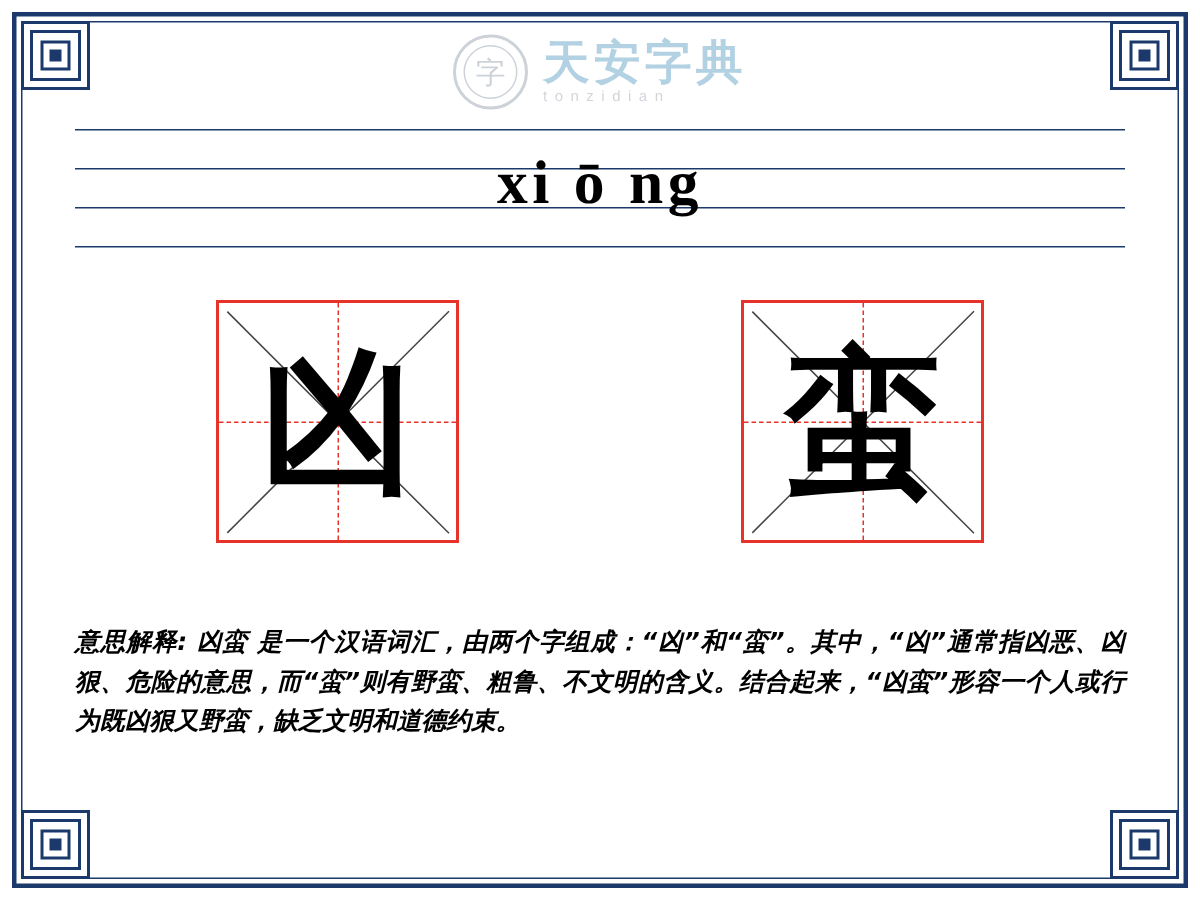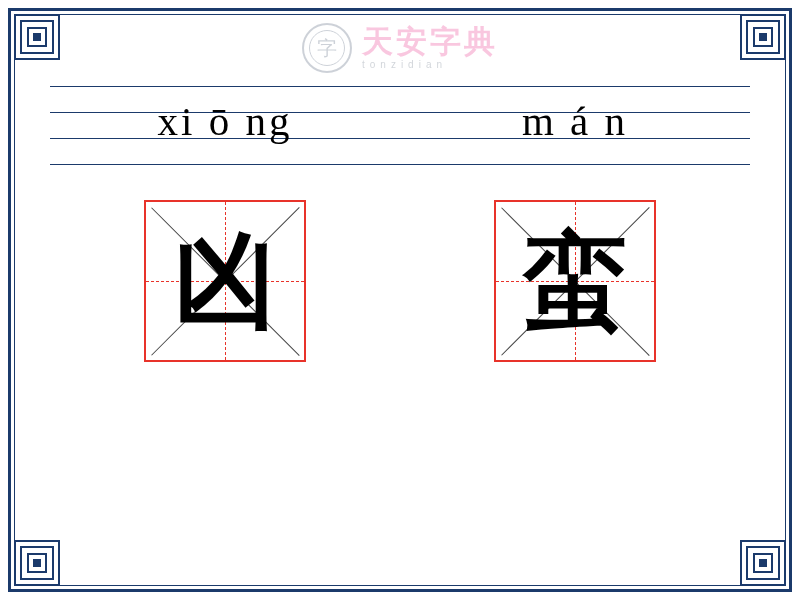--- a/index.html
+++ b/index.html
@@ -95,21 +95,21 @@
     border-radius: 50%;
   }
   .logo-text {
     display: flex;
     flex-direction: column;
     align-items: flex-start;
     line-height: 1;
   }
   .logo-title {
     font-size: 31px;
-    color: #ec4899;
+    color: #0369a1;
     letter-spacing: 3px;
     font-family: Liberation Sans, sans-serif;
     font-weight: bold;
   }
   .logo-sub {
     font-size: 10px;
     color: #6a7686;
     letter-spacing: 5px;
     margin-top: 3px;
     font-family: "Liberation Sans", sans-serif;
@@ -134,20 +134,21 @@
   .staff-line.l2 { top: 26px; }
   .staff-line.l3 { top: 52px; }
   .staff-line.l4 { top: 78px; }
   .pinyin-row {
     position: absolute;
     left: 0;
     top: 0;
     width: 700px;
     height: 78px;
     display: flex;
+    font-weight: bold;
   }
   .pinyin-cell {
     flex: 1;
     display: flex;
     align-items: center;
     justify-content: center;
     font-family: "Liberation Serif", serif;
     font-size: 41px;
     color: #000;
     letter-spacing: 3px;
@@ -289,21 +290,20 @@
     </div>
   </div>
 
   <div class="pinyin-area">
     <div class="staff-line l1"></div>
     <div class="staff-line l2"></div>
     <div class="staff-line l3"></div>
     <div class="staff-line l4"></div>
     <div class="pinyin-row">
       <div class="pinyin-cell">xi ō ng</div>
-      <div class="pinyin-cell">m á n</div>
     </div>
   </div>
 
   <div class="chars-area">
     <div class="char-cell">
       <div class="tianzige">
         <div class="diag">
           <span class="d1"></span>
             <span class="d2"></span>
         </div>
@@ -318,14 +318,17 @@
           <span class="d1"></span>
             <span class="d2"></span>
         </div>
         <div class="vline"></div>
         <div class="hline"></div>
         <div class="glyph">蛮</div>
       </div>
     </div>
   </div>
 
+  <div class="explain">
+    <span class="label">意思解释:</span><span> 凶蛮 是一个汉语词汇，由两个字组成：“凶”和“蛮”。其中，“凶”通常指凶恶、凶狠、危险的意思，而“蛮”则有野蛮、粗鲁、不文明的含义。结合起来，“凶蛮”形容一个人或行为既凶狠又野蛮，缺乏文明和道德约束。</span>
+  </div>
 
 </div>
 
 </body></html>

